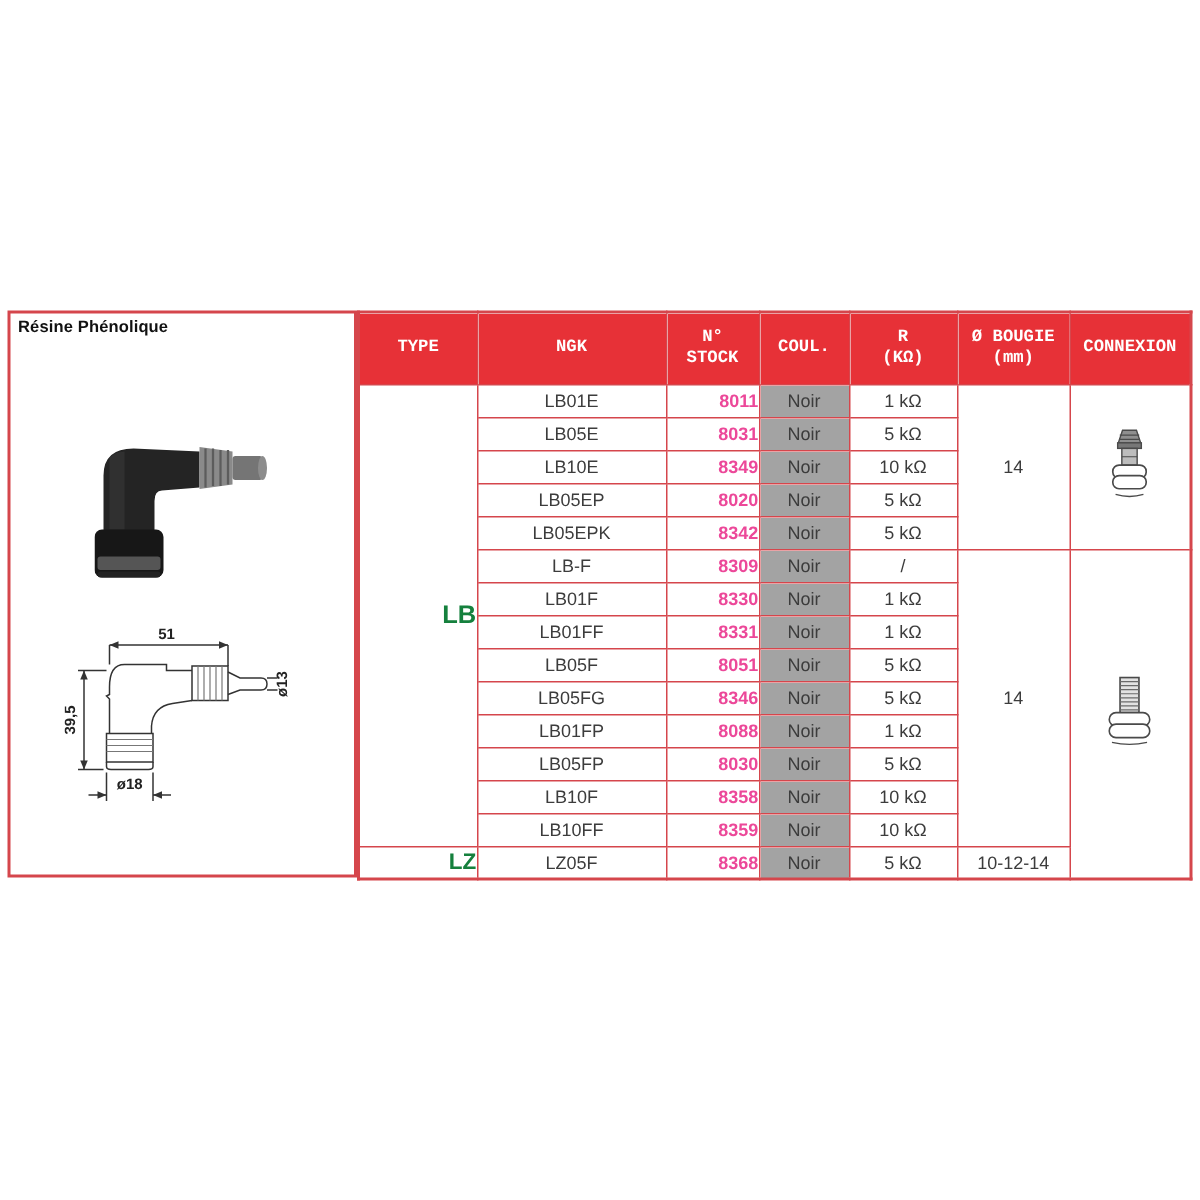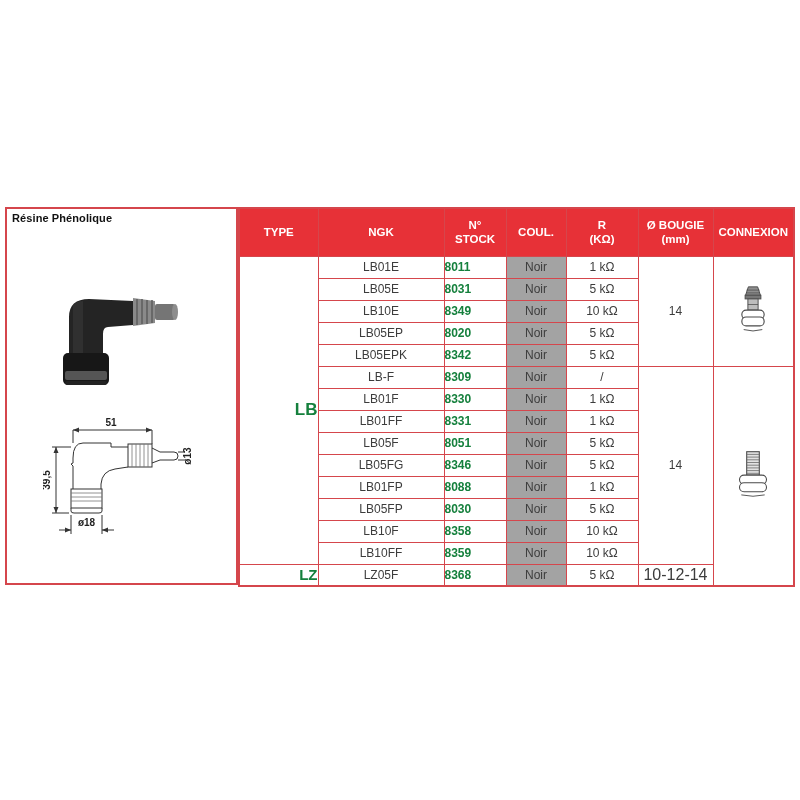--- a/index.html
+++ b/index.html
@@ -41,42 +41,42 @@
     border-collapse: collapse;
     table-layout: fixed;
     border: 2px solid #d5464c;
   }
   table.spec th, table.spec td {
     border: 1px solid #d5464c;
     padding: 0;
     overflow: hidden;
     white-space: nowrap;
   }
-  tr.hdr { height: 48px; }
+  tr.hdr { height: 48px; font-family: Liberation Mono, monospace; }
   tr.r { height: 22px; }
   th.hcell {
     background: #e73137;
     color: #ffffff;
     font-size: 11.5px;
     font-weight: bold;
     text-align: center;
     vertical-align: middle;
     line-height: 14px;
   }
   th.hcell .hl { display: block; }
   td { font-size: 12px; color: #3c3c3c; vertical-align: middle; }
   td.c-type { text-align: right; font-weight: bold; color: #15803d; background: #ffffff; }
   td.c-type.big { font-size: 17px; }
   td.c-type.mid { font-size: 15px; }
   td.c-ngk { text-align: center; padding-left: 9px; }
-  td.c-stock { text-align: left; font-weight: bold; color: #15803d; }
+  td.c-stock { text-align: right; font-weight: bold; color: #ec4899; }
   td.c-coul { text-align: center; background: #a3a3a3; }
   td.c-r { text-align: center; }
   td.c-bougie { text-align: center; }
-  td.c-bougie.small { font-size: 16px; }
+  td.c-bougie.small { font-size: 12px; }
   td.c-conn { text-align: center; vertical-align: middle; background: #ffffff; }
   td.c-conn svg { display: block; margin: 0 auto; }
 
   
   .tline { stroke: #333333; stroke-width: 1; fill: none; }
   .dimtext { font-size: 10px; font-weight: bold; fill: #222222; font-family: "Liberation Sans", sans-serif; }
 </style>
 </head>
 <body>
 

